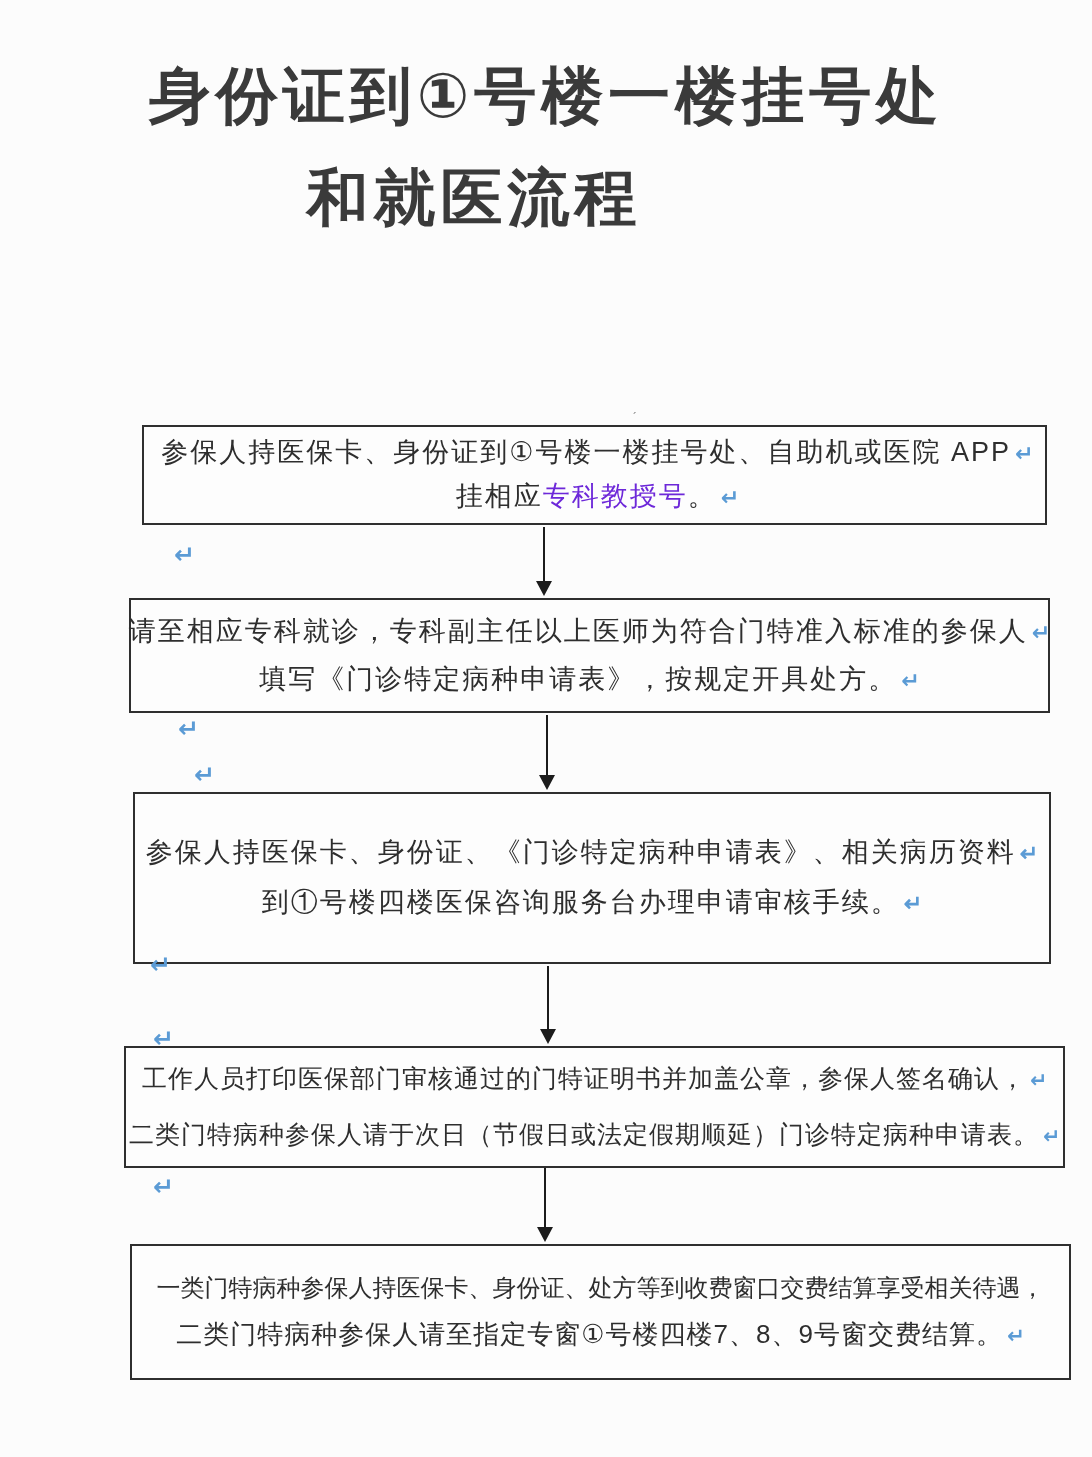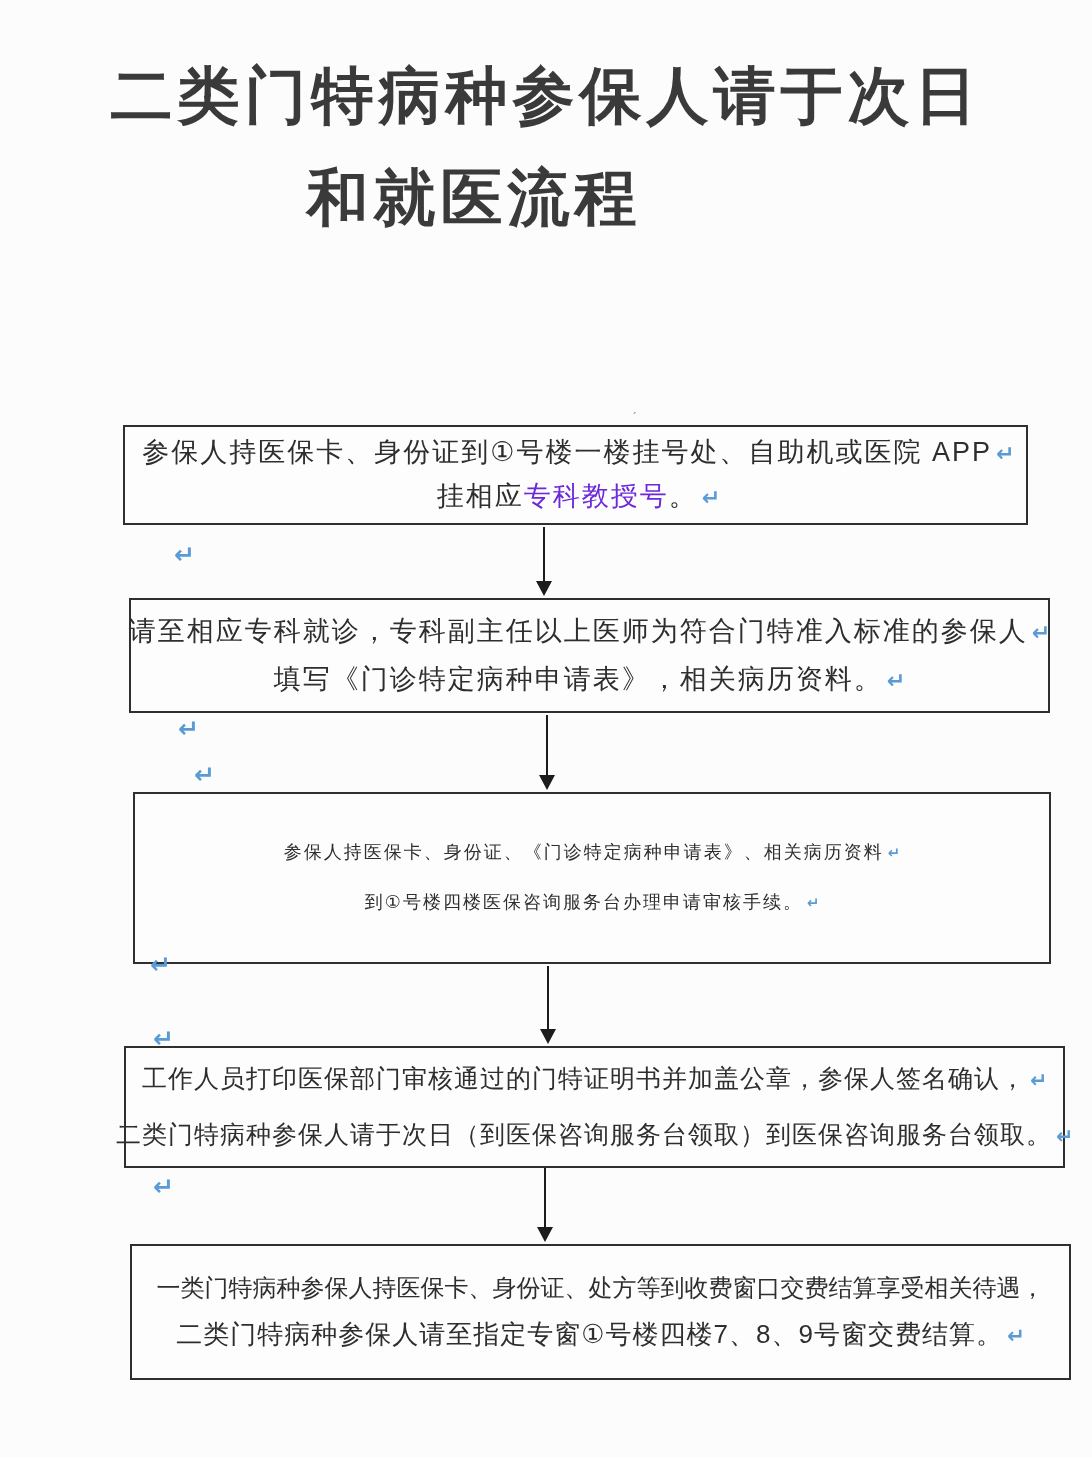--- a/index.html
+++ b/index.html
@@ -25,21 +25,21 @@
     box-sizing:border-box;
     border:2px solid #2f2f2f;
     background:#fdfdfd;
     color:#2e2e2e;
     display:flex;flex-direction:column;justify-content:center;align-items:center;
     text-align:center;
   }
   .bline{white-space:nowrap;}
   .b1 .bline{font-size:27px;letter-spacing:2px;line-height:43px;}
   .b2 .bline{font-size:27px;letter-spacing:2px;line-height:47px;text-align:center;}
-  .b3 .bline{font-size:18px;letter-spacing:2px;line-height:49px;}
+  .b3 .bline{font-size:27px;letter-spacing:2px;line-height:49px;font-family:Liberation Serif, serif;}
   .b4 .bline{font-size:25px;letter-spacing:1px;line-height:47px;}
   .b5 .line1{font-size:24px;letter-spacing:0px;line-height:47px;}
   .b5 .line2{font-size:26px;letter-spacing:1px;line-height:47px;}
   .red{color:#6d28d9;}
   
   .pmark{
     color:#5b9bd5;
     font-size:0.82em;
     letter-spacing:0;
     margin-left:4px;
@@ -73,40 +73,40 @@
     border-right:8px solid transparent;
     border-top:15px solid #1c1c1c;
   }
 </style>
 </head>
 <body>
 
 <div class="page">
 
   <div class="title">
-    <div class="t1">二类门特病种参保人请于次日</div>
+    <div class="t1">身份证到①号楼一楼挂号处</div>
     <div class="t2">和就医流程</div>
   </div>
 
   <span class="stray" style="left:632px;top:410px;">ˊ</span>
 
-  <div class="flow-box b1" style="left:123px;top:425px;width:905px;height:100px;padding-left:6px;">
+  <div class="flow-box b1" style="left:142px;top:425px;width:905px;height:100px;padding-left:6px;">
     <div class="bline"><span>参保人持医保卡、身份证到①号楼一楼挂号处、自助机或医院 APP</span><span class="pmark">↵</span></div>
     <div class="bline"><span>挂相应</span><span class="red">专科教授号</span><span>。</span><span class="pmark">↵</span></div>
   </div>
 
   <div class="arrow" style="left:536px;top:527px;height:69px;">
     <div class="arrow-line"></div>
     <div class="arrow-head"></div>
   </div>
   <span class="gap-mark" style="left:174px;top:542px;">↵</span>
 
   <div class="flow-box b2" style="left:129px;top:598px;width:921px;height:115px;">
     <div class="bline"><span>请至相应专科就诊，专科副主任以上医师为符合门特准入标准的参保人</span><span class="pmark">↵</span></div>
-    <div class="bline"><span>填写《门诊特定病种申请表》，相关病历资料。</span><span class="pmark">↵</span></div>
+    <div class="bline"><span>填写《门诊特定病种申请表》，按规定开具处方。</span><span class="pmark">↵</span></div>
   </div>
 
   <div class="arrow" style="left:539px;top:715px;height:75px;">
     <div class="arrow-line"></div>
     <div class="arrow-head"></div>
   </div>
   <span class="gap-mark" style="left:178px;top:716px;">↵</span>
   <span class="gap-mark" style="left:194px;top:762px;">↵</span>
 
   <div class="flow-box b3" style="left:133px;top:792px;width:918px;height:172px;">
@@ -116,21 +116,21 @@
 
   <div class="arrow" style="left:540px;top:966px;height:78px;">
     <div class="arrow-line"></div>
     <div class="arrow-head"></div>
   </div>
   <span class="gap-mark" style="left:150px;top:952px;">↵</span>
   <span class="gap-mark" style="left:153px;top:1026px;">↵</span>
 
   <div class="flow-box b4" style="left:124px;top:1046px;width:941px;height:122px;gap:8px;">
     <div class="bline"><span>工作人员打印医保部门审核通过的门特证明书并加盖公章，参保人签名确认，</span><span class="pmark">↵</span></div>
-    <div class="bline"><span>二类门特病种参保人请于次日（到医保咨询服务台领取）到医保咨询服务台领取。</span><span class="pmark">↵</span></div>
+    <div class="bline"><span>二类门特病种参保人请于次日（节假日或法定假期顺延）门诊特定病种申请表。</span><span class="pmark">↵</span></div>
   </div>
 
   <div class="arrow" style="left:537px;top:1168px;height:74px;">
     <div class="arrow-line"></div>
     <div class="arrow-head"></div>
   </div>
   <span class="gap-mark" style="left:153px;top:1174px;">↵</span>
 
   <div class="flow-box b5" style="left:130px;top:1244px;width:941px;height:136px;">
     <div class="bline line1"><span>一类门特病种参保人持医保卡、身份证、处方等到收费窗口交费结算享受相关待遇，</span></div>

